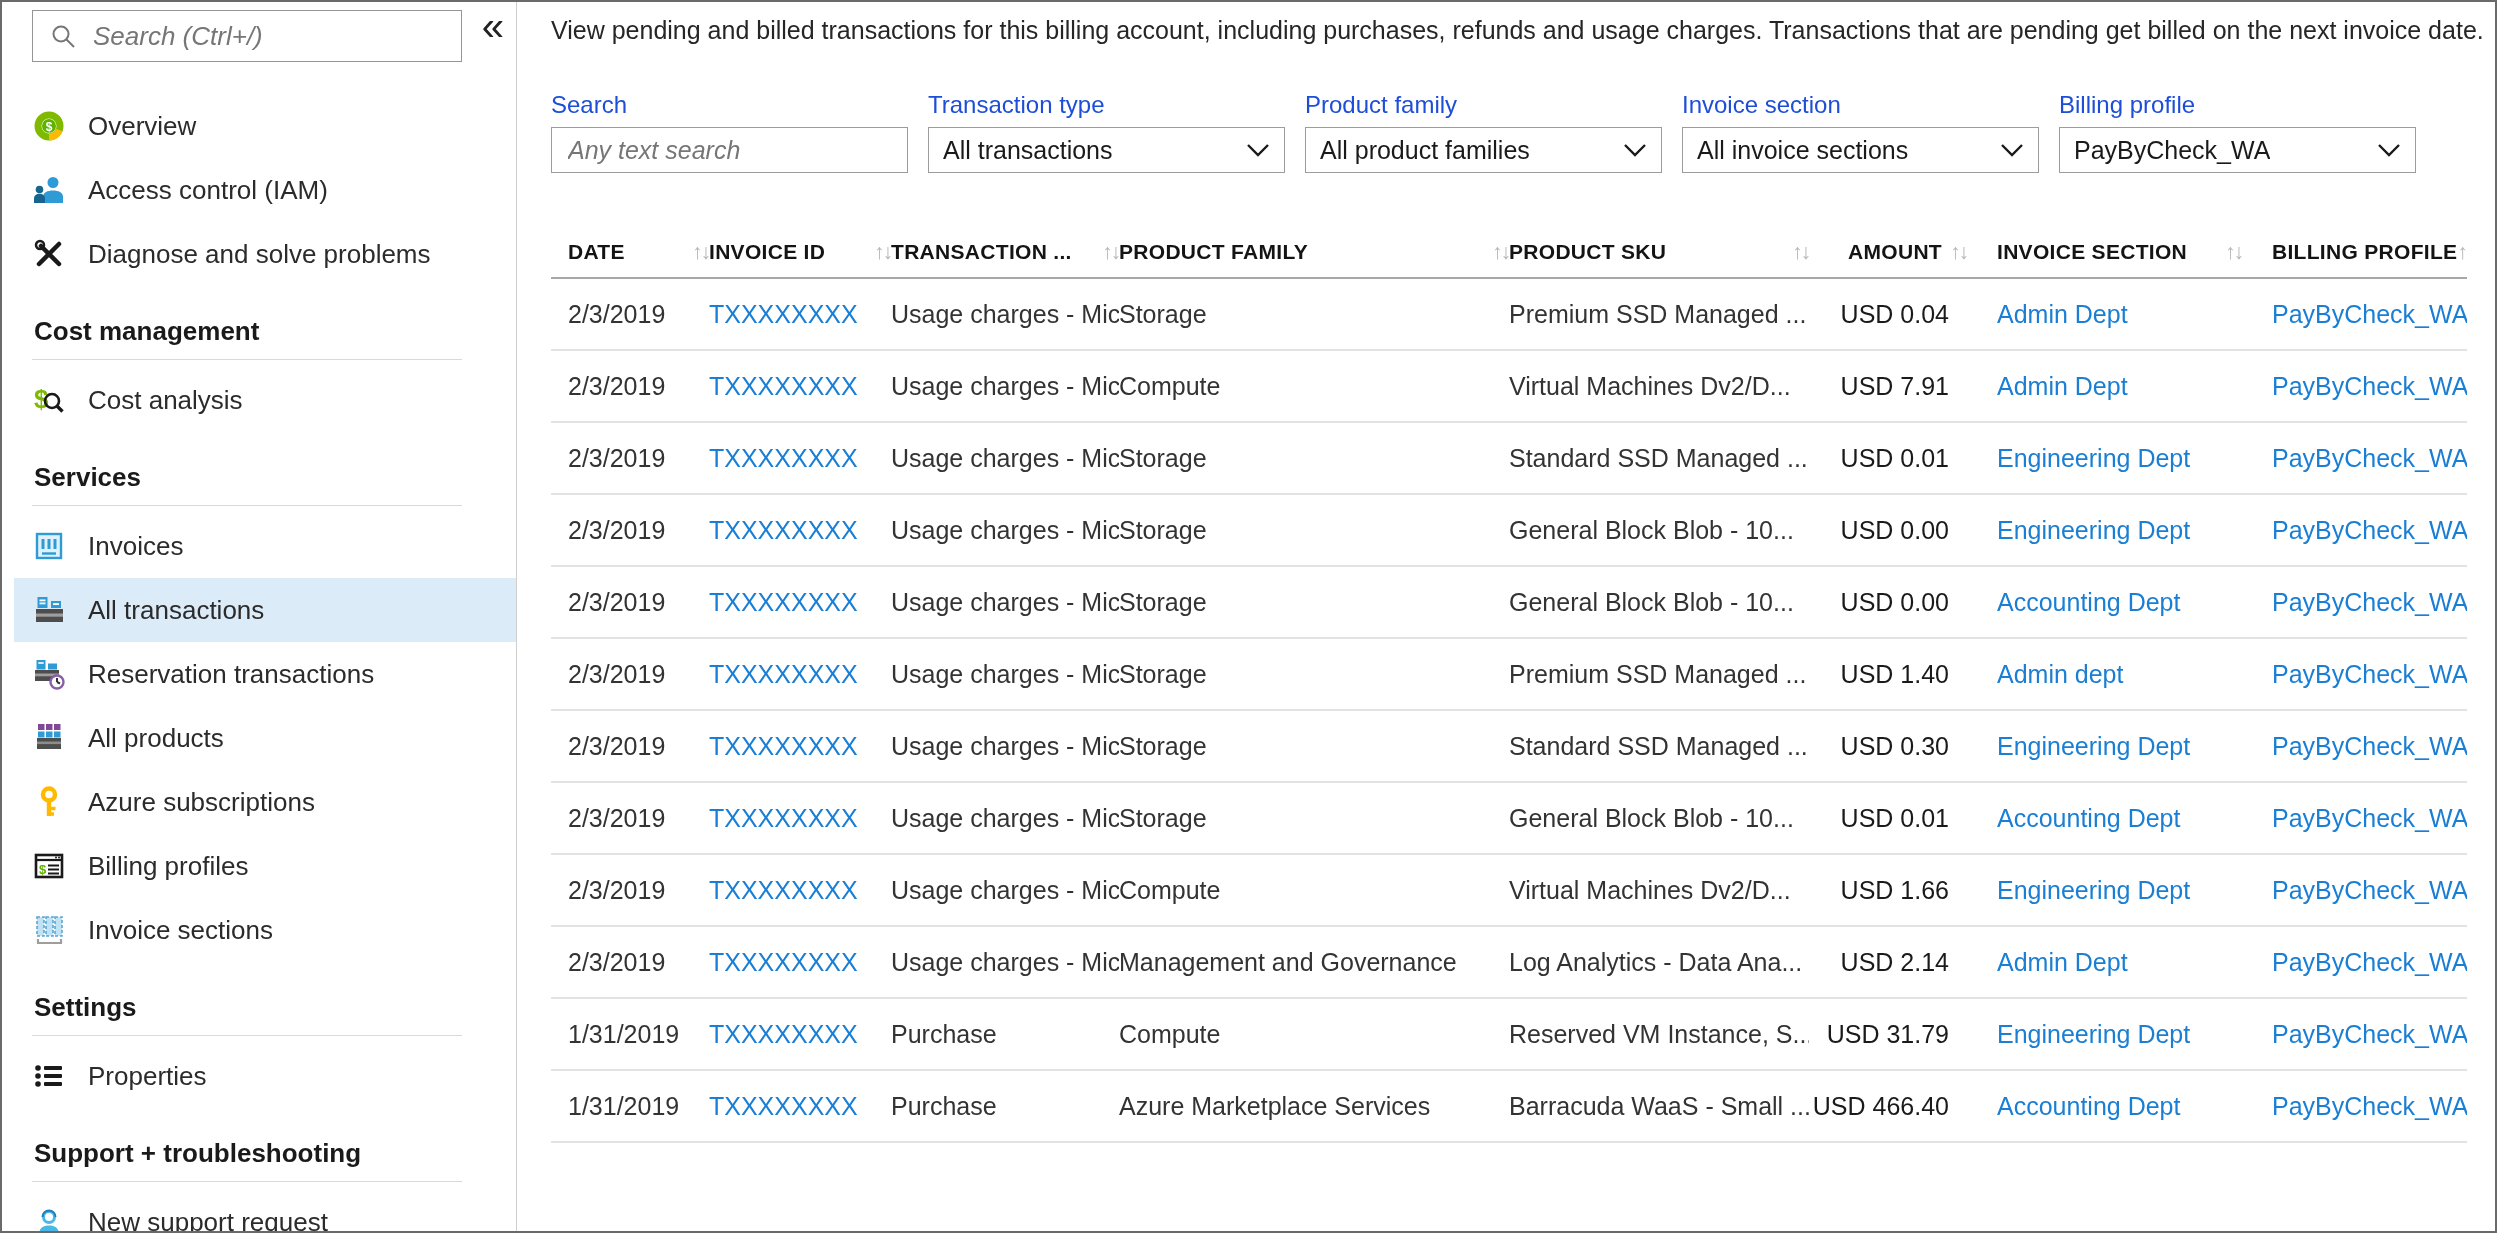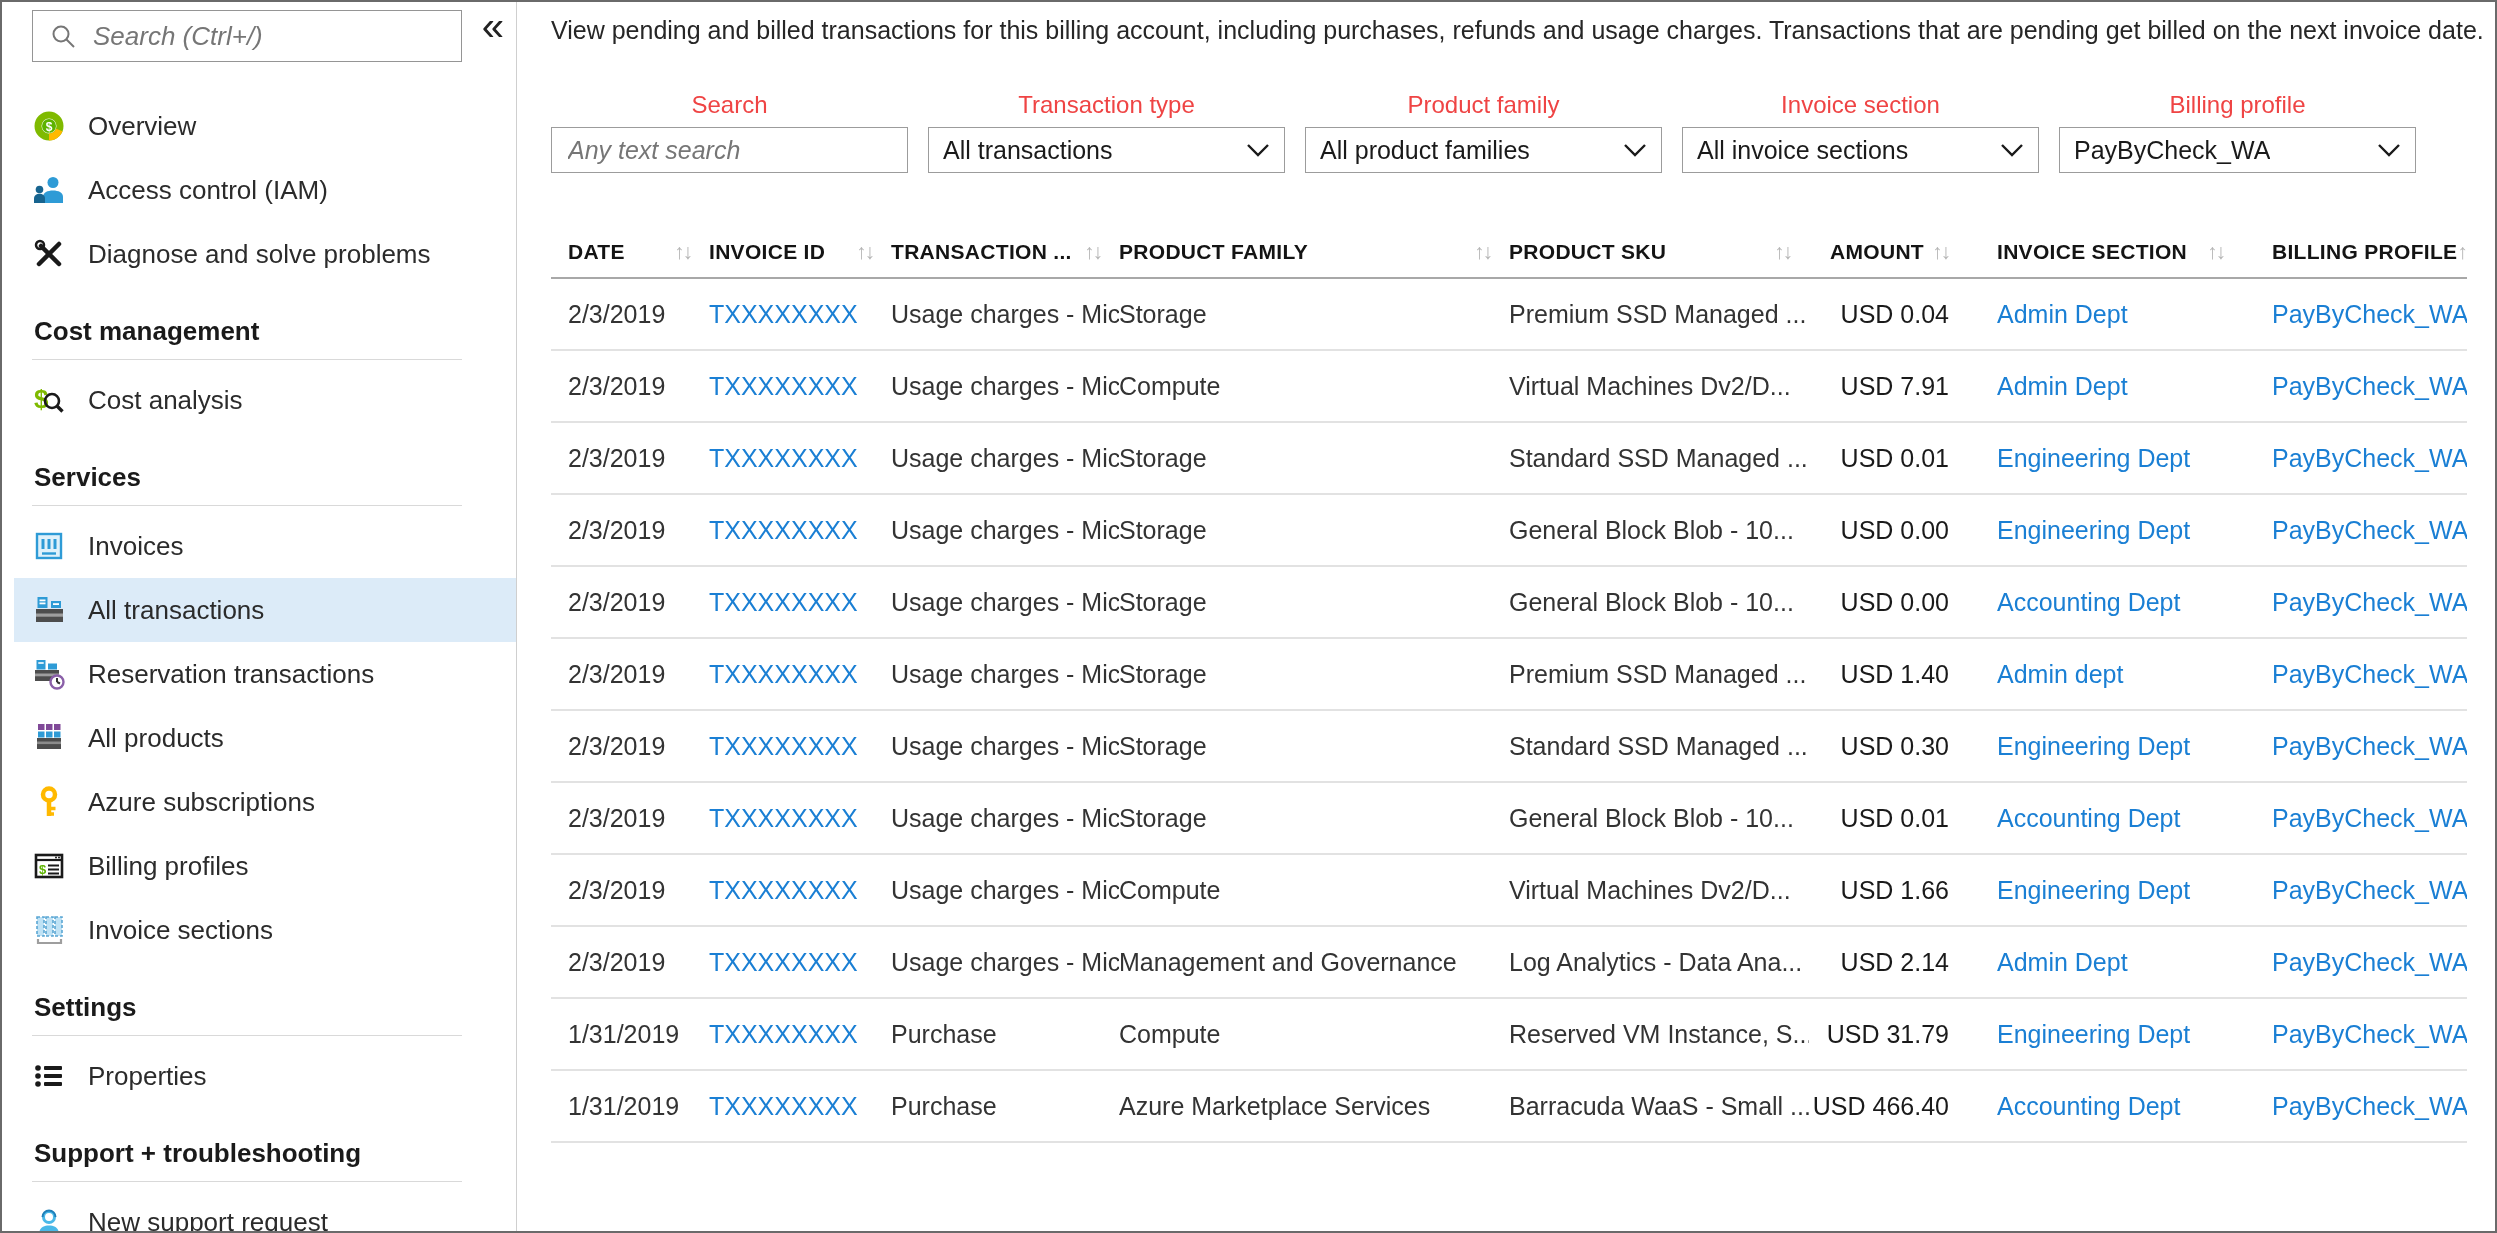--- a/index.html
+++ b/index.html
@@ -17,33 +17,33 @@
   .nav-item.selected{background:var(--selected_bg,#dcebf8);}
   .icon{width:34px;height:34px;flex:none;display:inline-block;}
   .section-header{font-size:26px;font-weight:700;color:#1a1a1a;padding:30px 0 12px 20px;white-space:nowrap;}
   .rule{height:1px;background:#d9d9d9;margin:0 54px 8px 18px;}
 
   
   .main{position:absolute;left:503px;top:0;right:0;bottom:0;padding-left:46px;box-sizing:border-box;overflow:hidden;}
   .desc{font-size:25px;color:#262626;margin:14px 0 12px 0;white-space:nowrap;}
   .filters{display:flex;gap:20px;margin-top:46px;}
   .filter{width:357px;flex:none;}
-  .filter-label{font-size:24px;color:#ef4444;margin-bottom:8px;text-align:center;}
+  .filter-label{font-size:24px;color:#1d4ed8;margin-bottom:8px;}
   .control{height:46px;border:1px solid #9c9c9c;display:flex;align-items:center;padding:0 14px;box-sizing:border-box;font-size:25px;color:#1a1a1a;background:#fff;}
   .control.select{cursor:pointer;justify-content:space-between;gap:10px;}
   .control .value{white-space:nowrap;overflow:hidden;}
   .control input{border:none;outline:none;width:100%;height:100%;font-size:25px;color:#333;font-family:inherit;background:transparent;}
   .control input::placeholder{color:#767676;font-style:italic;}
   .timespan-row{margin-top:16px;}
 
   
   .table{margin-top:54px;width:1916px;}
   .thead,.trow{display:grid;grid-template-columns:158px 182px 228px 390px 300px 158px 275px 1fr;align-items:center;}
   .thead{height:50px;border-bottom:2px solid #a8a8a8;font-size:21px;font-weight:700;color:#141414;letter-spacing:.3px;}
-  .hcell{display:flex;align-items:flex-end;white-space:nowrap;overflow:hidden;padding-right:18px;cursor:pointer;}
+  .hcell{display:flex;align-items:flex-end;white-space:nowrap;overflow:hidden;cursor:pointer;}
   .hcell .sort{color:#b5b5b5;font-size:21px;font-weight:400;margin-left:auto;letter-spacing:-2px;}
   .hcell.amount{justify-content:flex-end;gap:8px;}
   .hcell.amount .sort{margin-left:0;}
   .thead>*:first-child,.trow>*:first-child{padding-left:17px;}
   .thead>*:nth-child(7),.trow>*:nth-child(7),
   .thead>*:nth-child(8),.trow>*:nth-child(8){padding-left:30px;}
   .trow{height:70px;border-bottom:2px solid #e2e2e2;font-size:25px;color:#333;}
   .cell{white-space:nowrap;overflow:hidden;padding-right:18px;}
   .cell.type{padding-right:6px;}
   .cell.amount{text-align:right;color:#1a1a1a;}

